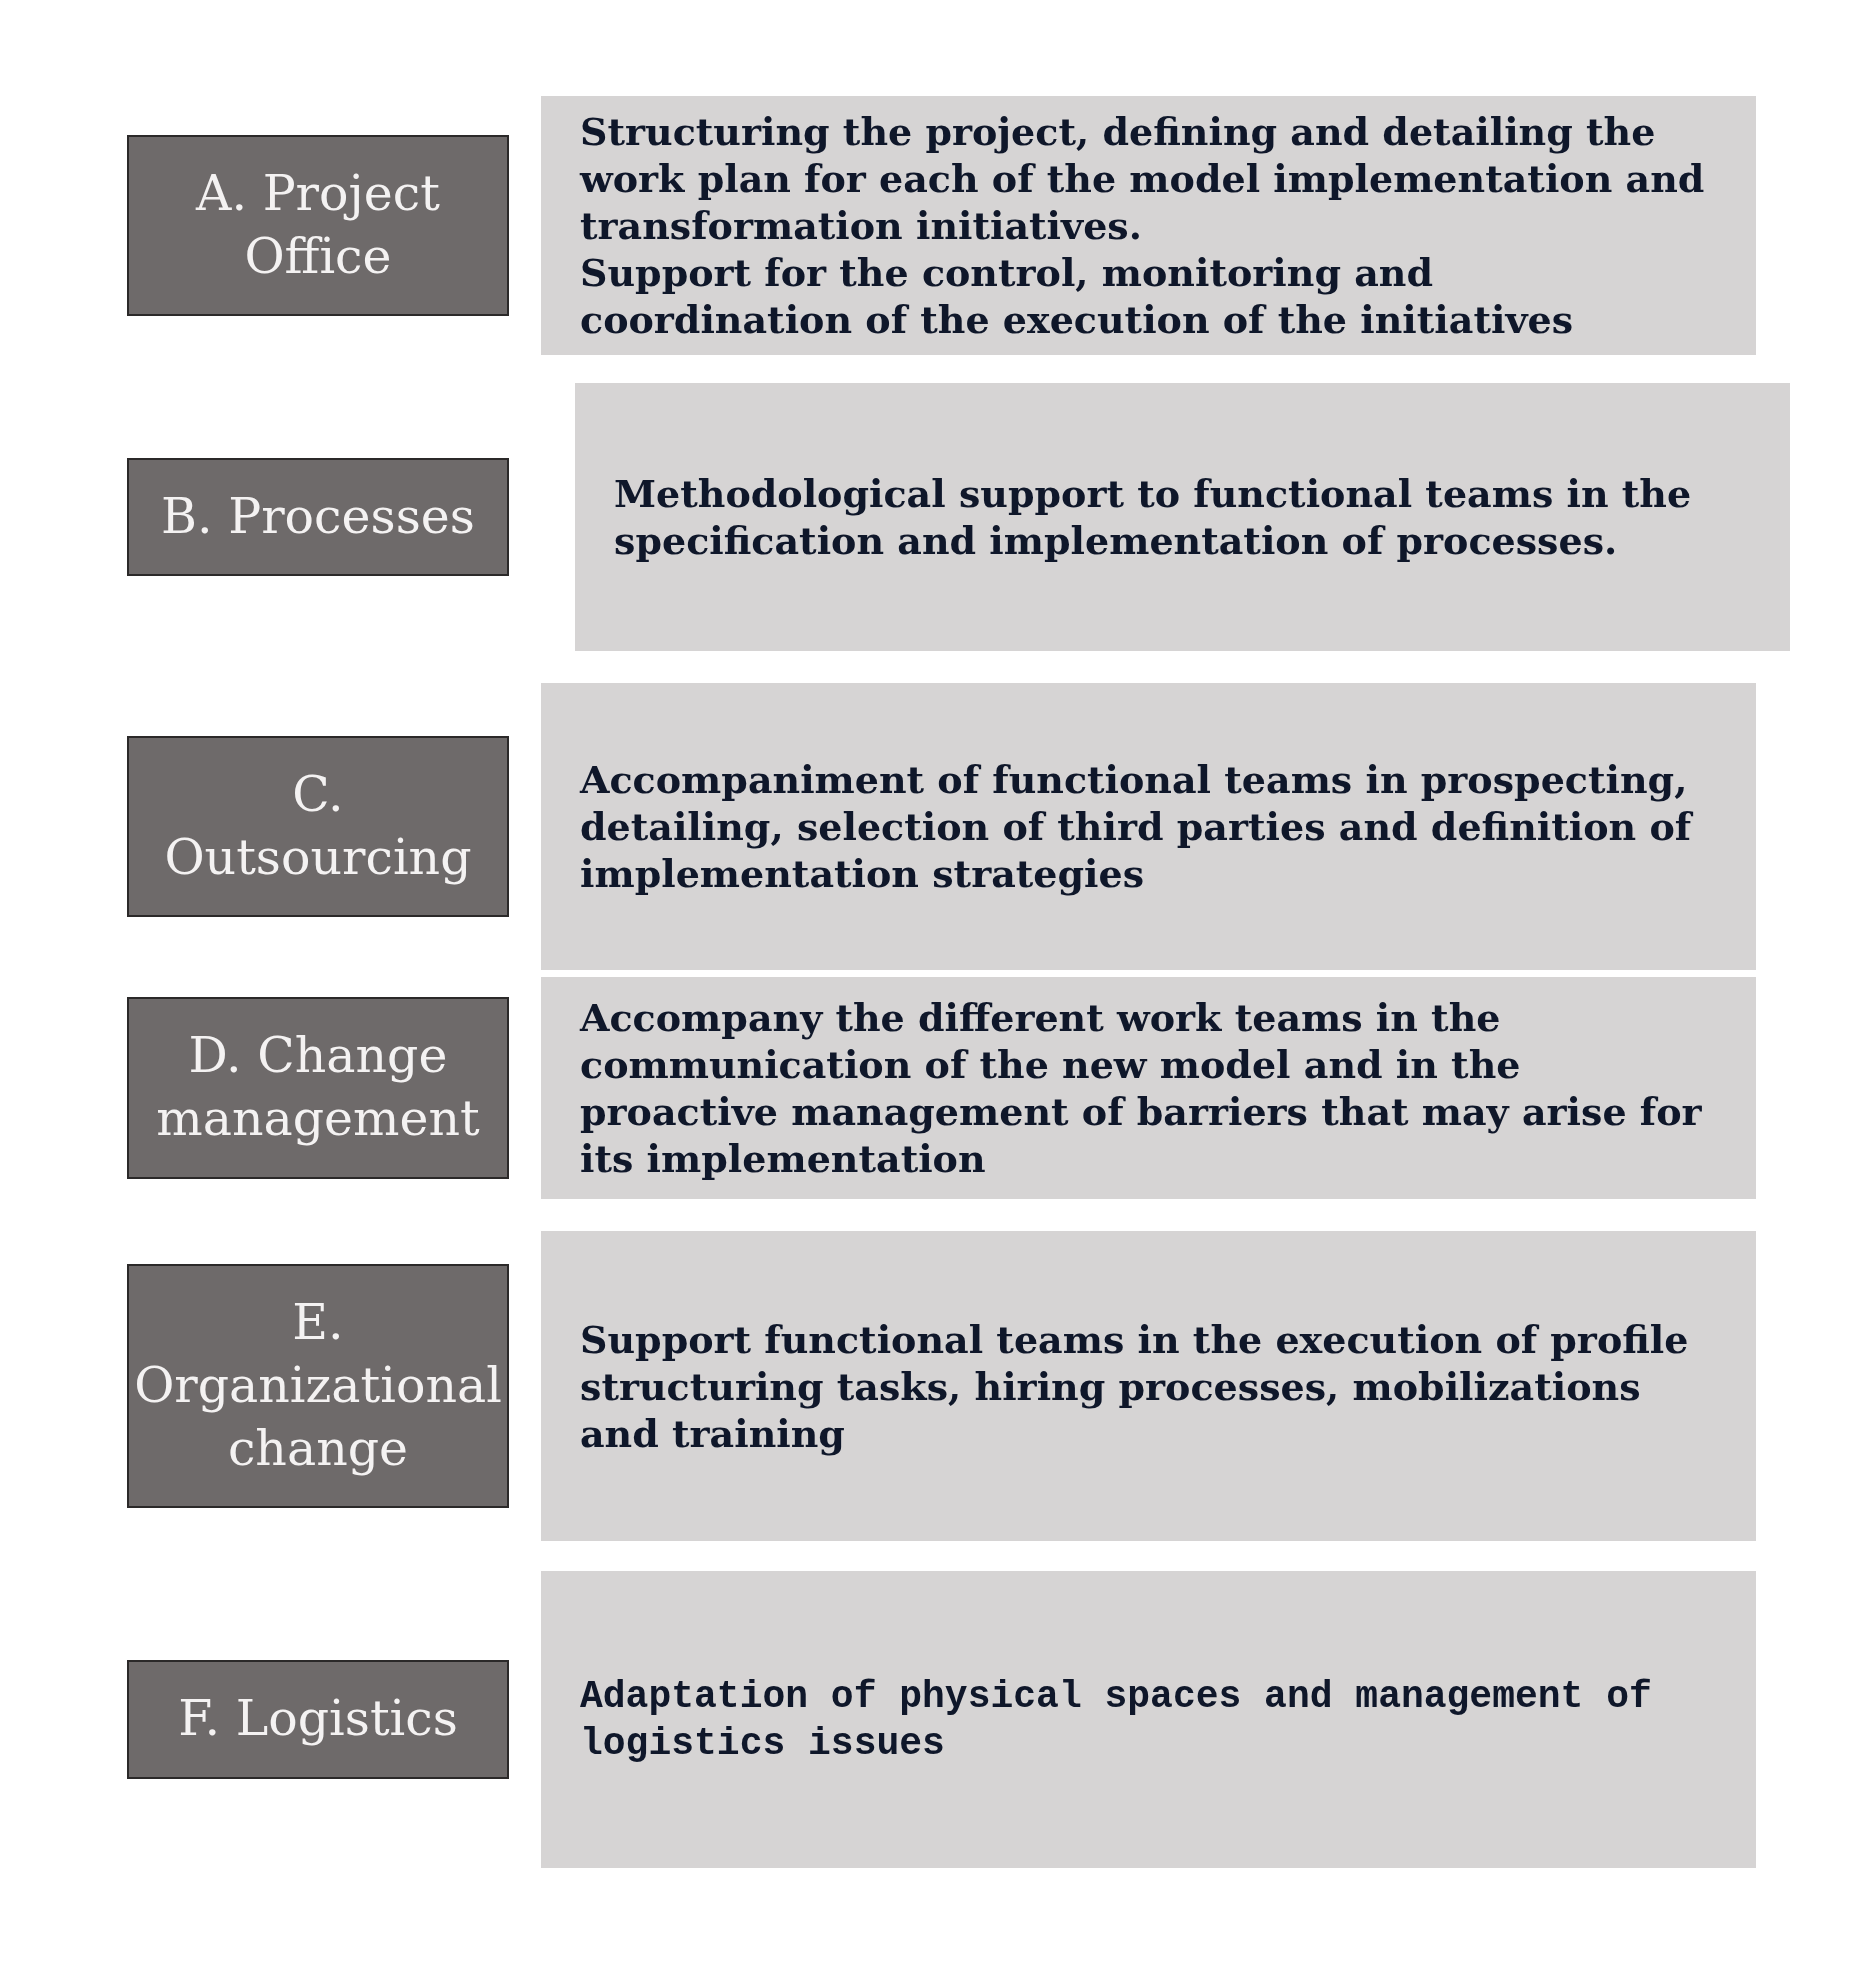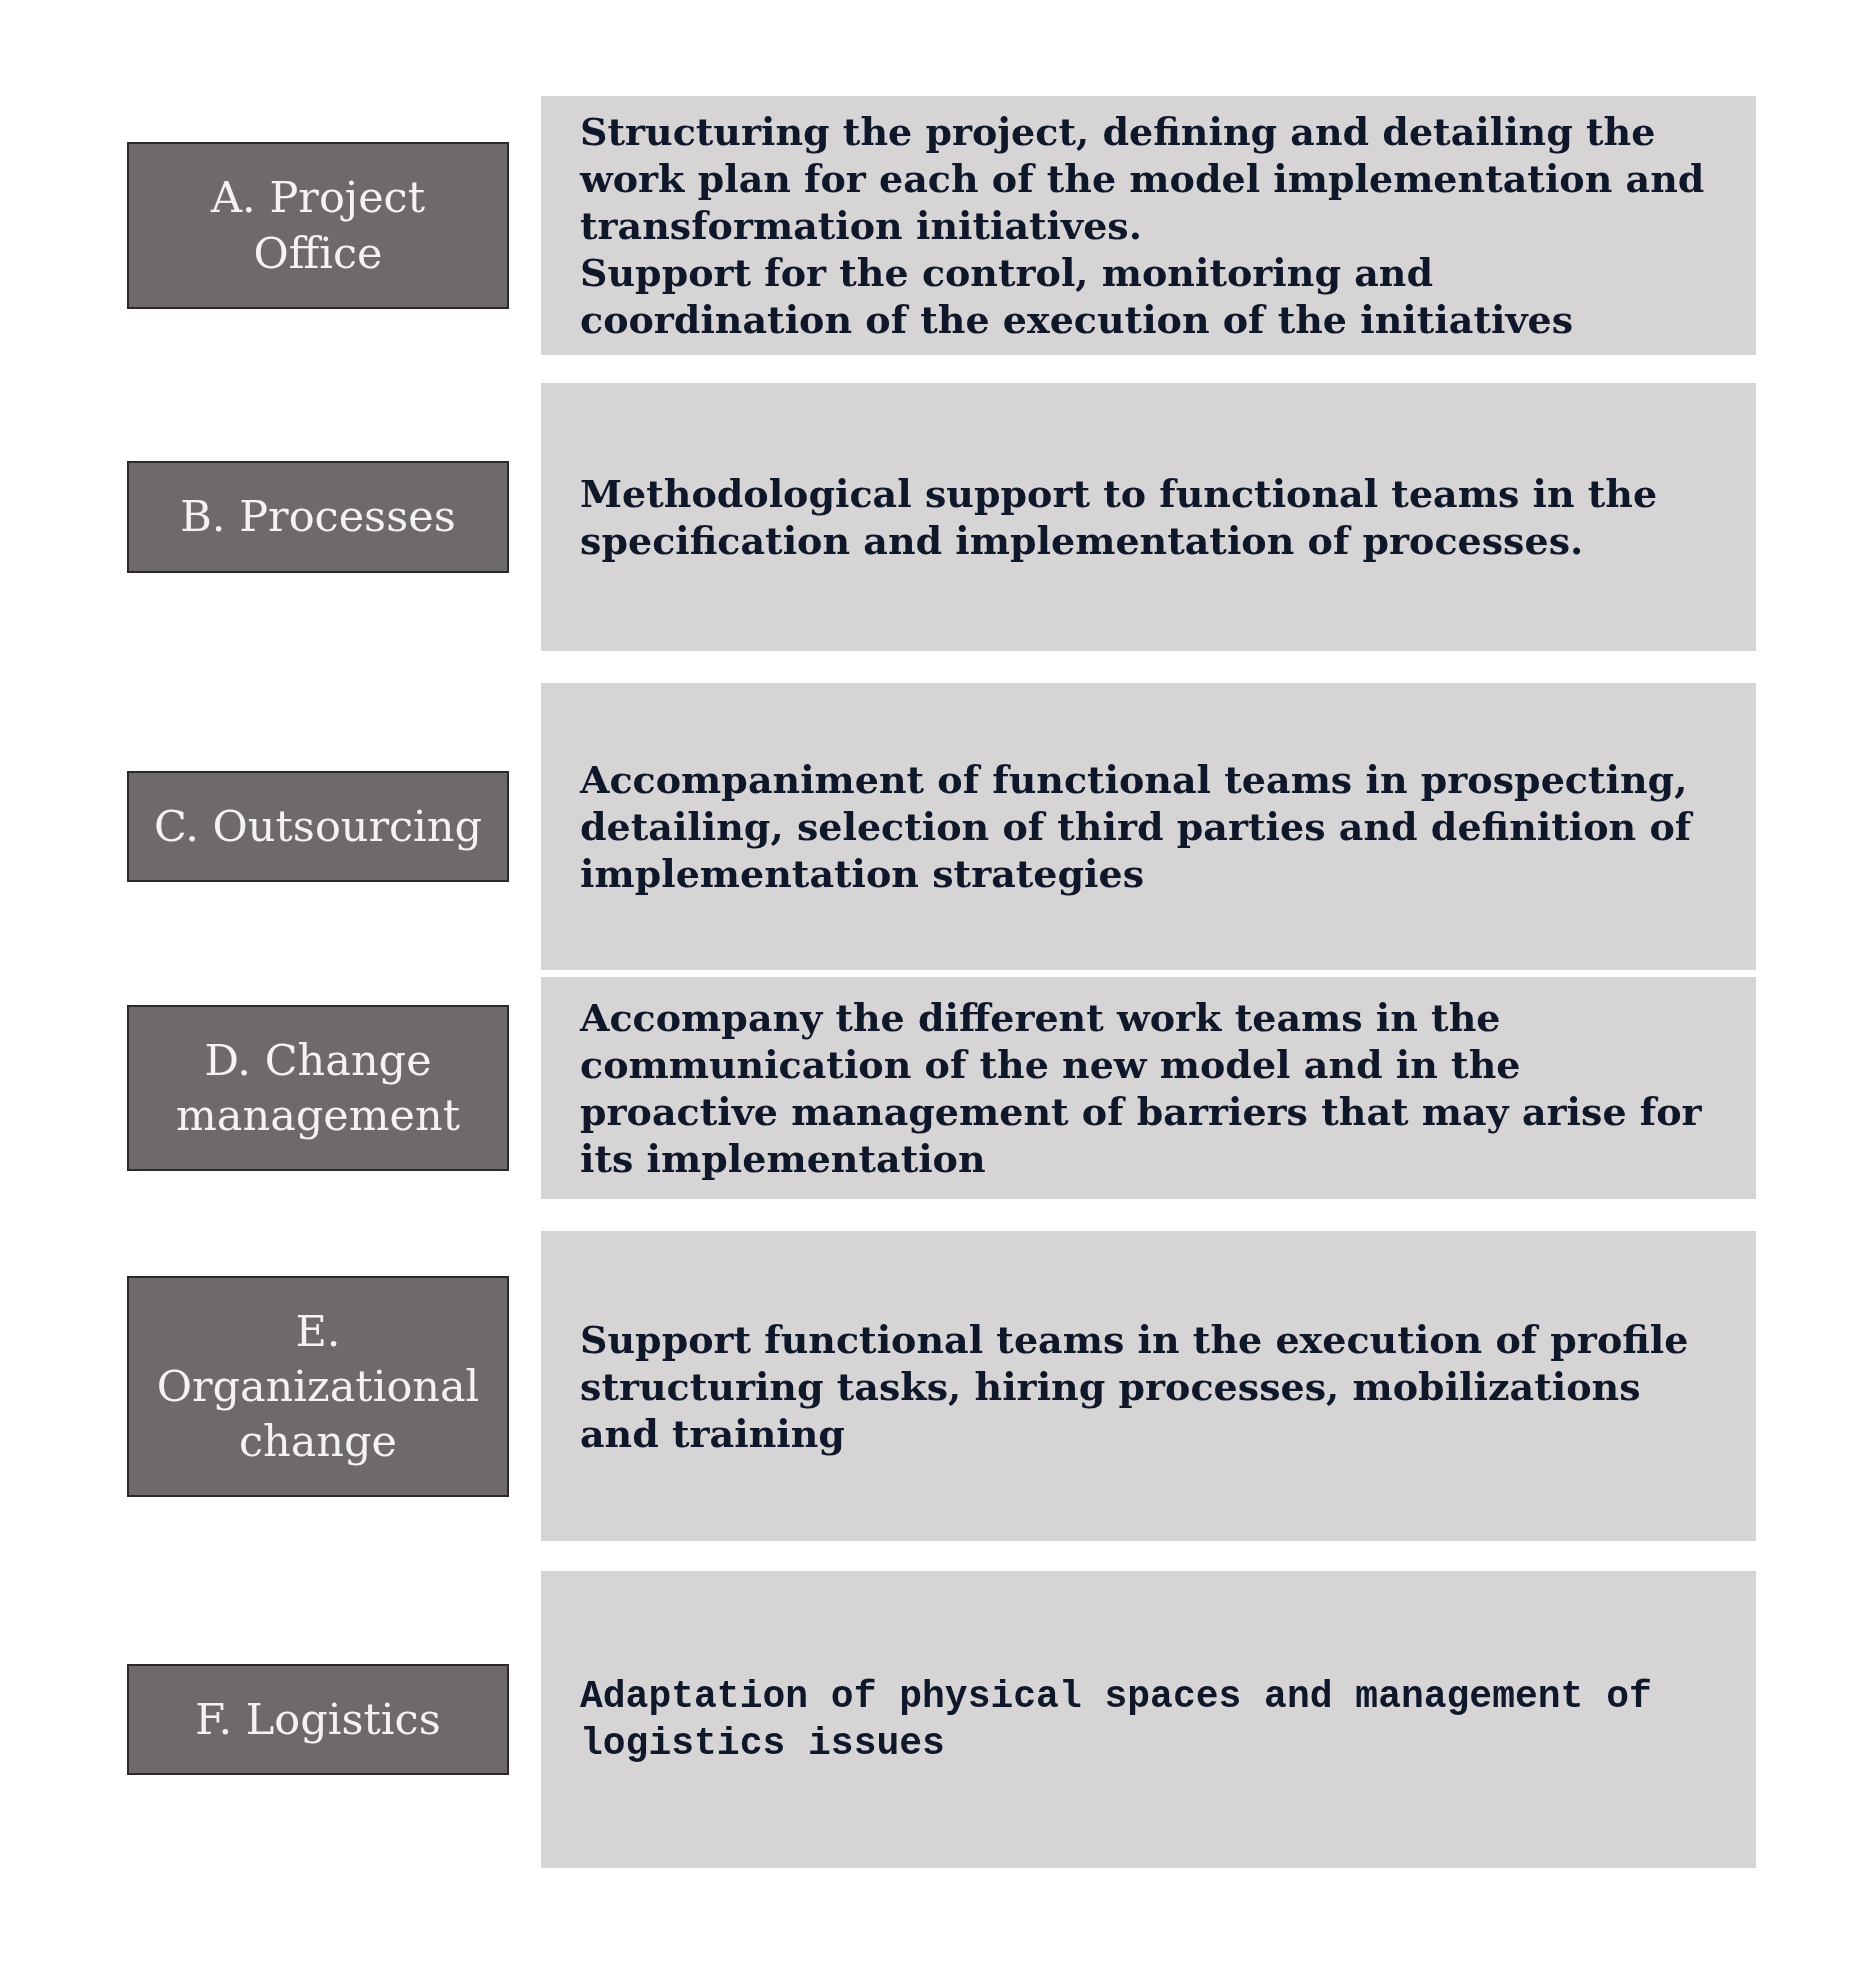--- a/index.html
+++ b/index.html
@@ -18,39 +18,39 @@
     top: 0;
     left: 0;
     width: 1870px;
   }
   .row {
     display: flex;
     align-items: center;
   }
   
   .row-a { margin-top: 96px; }
-  .row-b { margin-top: 28px; }
+  .row-b { margin-top: 28px; gap: 34px; }
   .row-c { margin-top: 32px; }
   .row-d { margin-top: 7.2px; }
   .row-e { margin-top: 32px; }
   .row-f { margin-top: 30px; }
 
   .label-box {
     box-sizing: border-box;
     margin-left: 127px;
     width: 382px;
     min-height: 95px;
     background: #6e6a6a;
     border: 2.7px solid #2b2929;
     color: #f4f2f2;
     display: flex;
     align-items: center;
     justify-content: center;
     text-align: center;
-    font-size: 43px;
+    font-size: 49px;
     line-height: 1.28;
     font-weight: 400;
     padding: 26px 16px;
     flex: 0 0 auto;
   }
   .desc-box {
     box-sizing: border-box;
     margin-left: 32px;
     width: 1215px;
     background: #d6d4d4;

